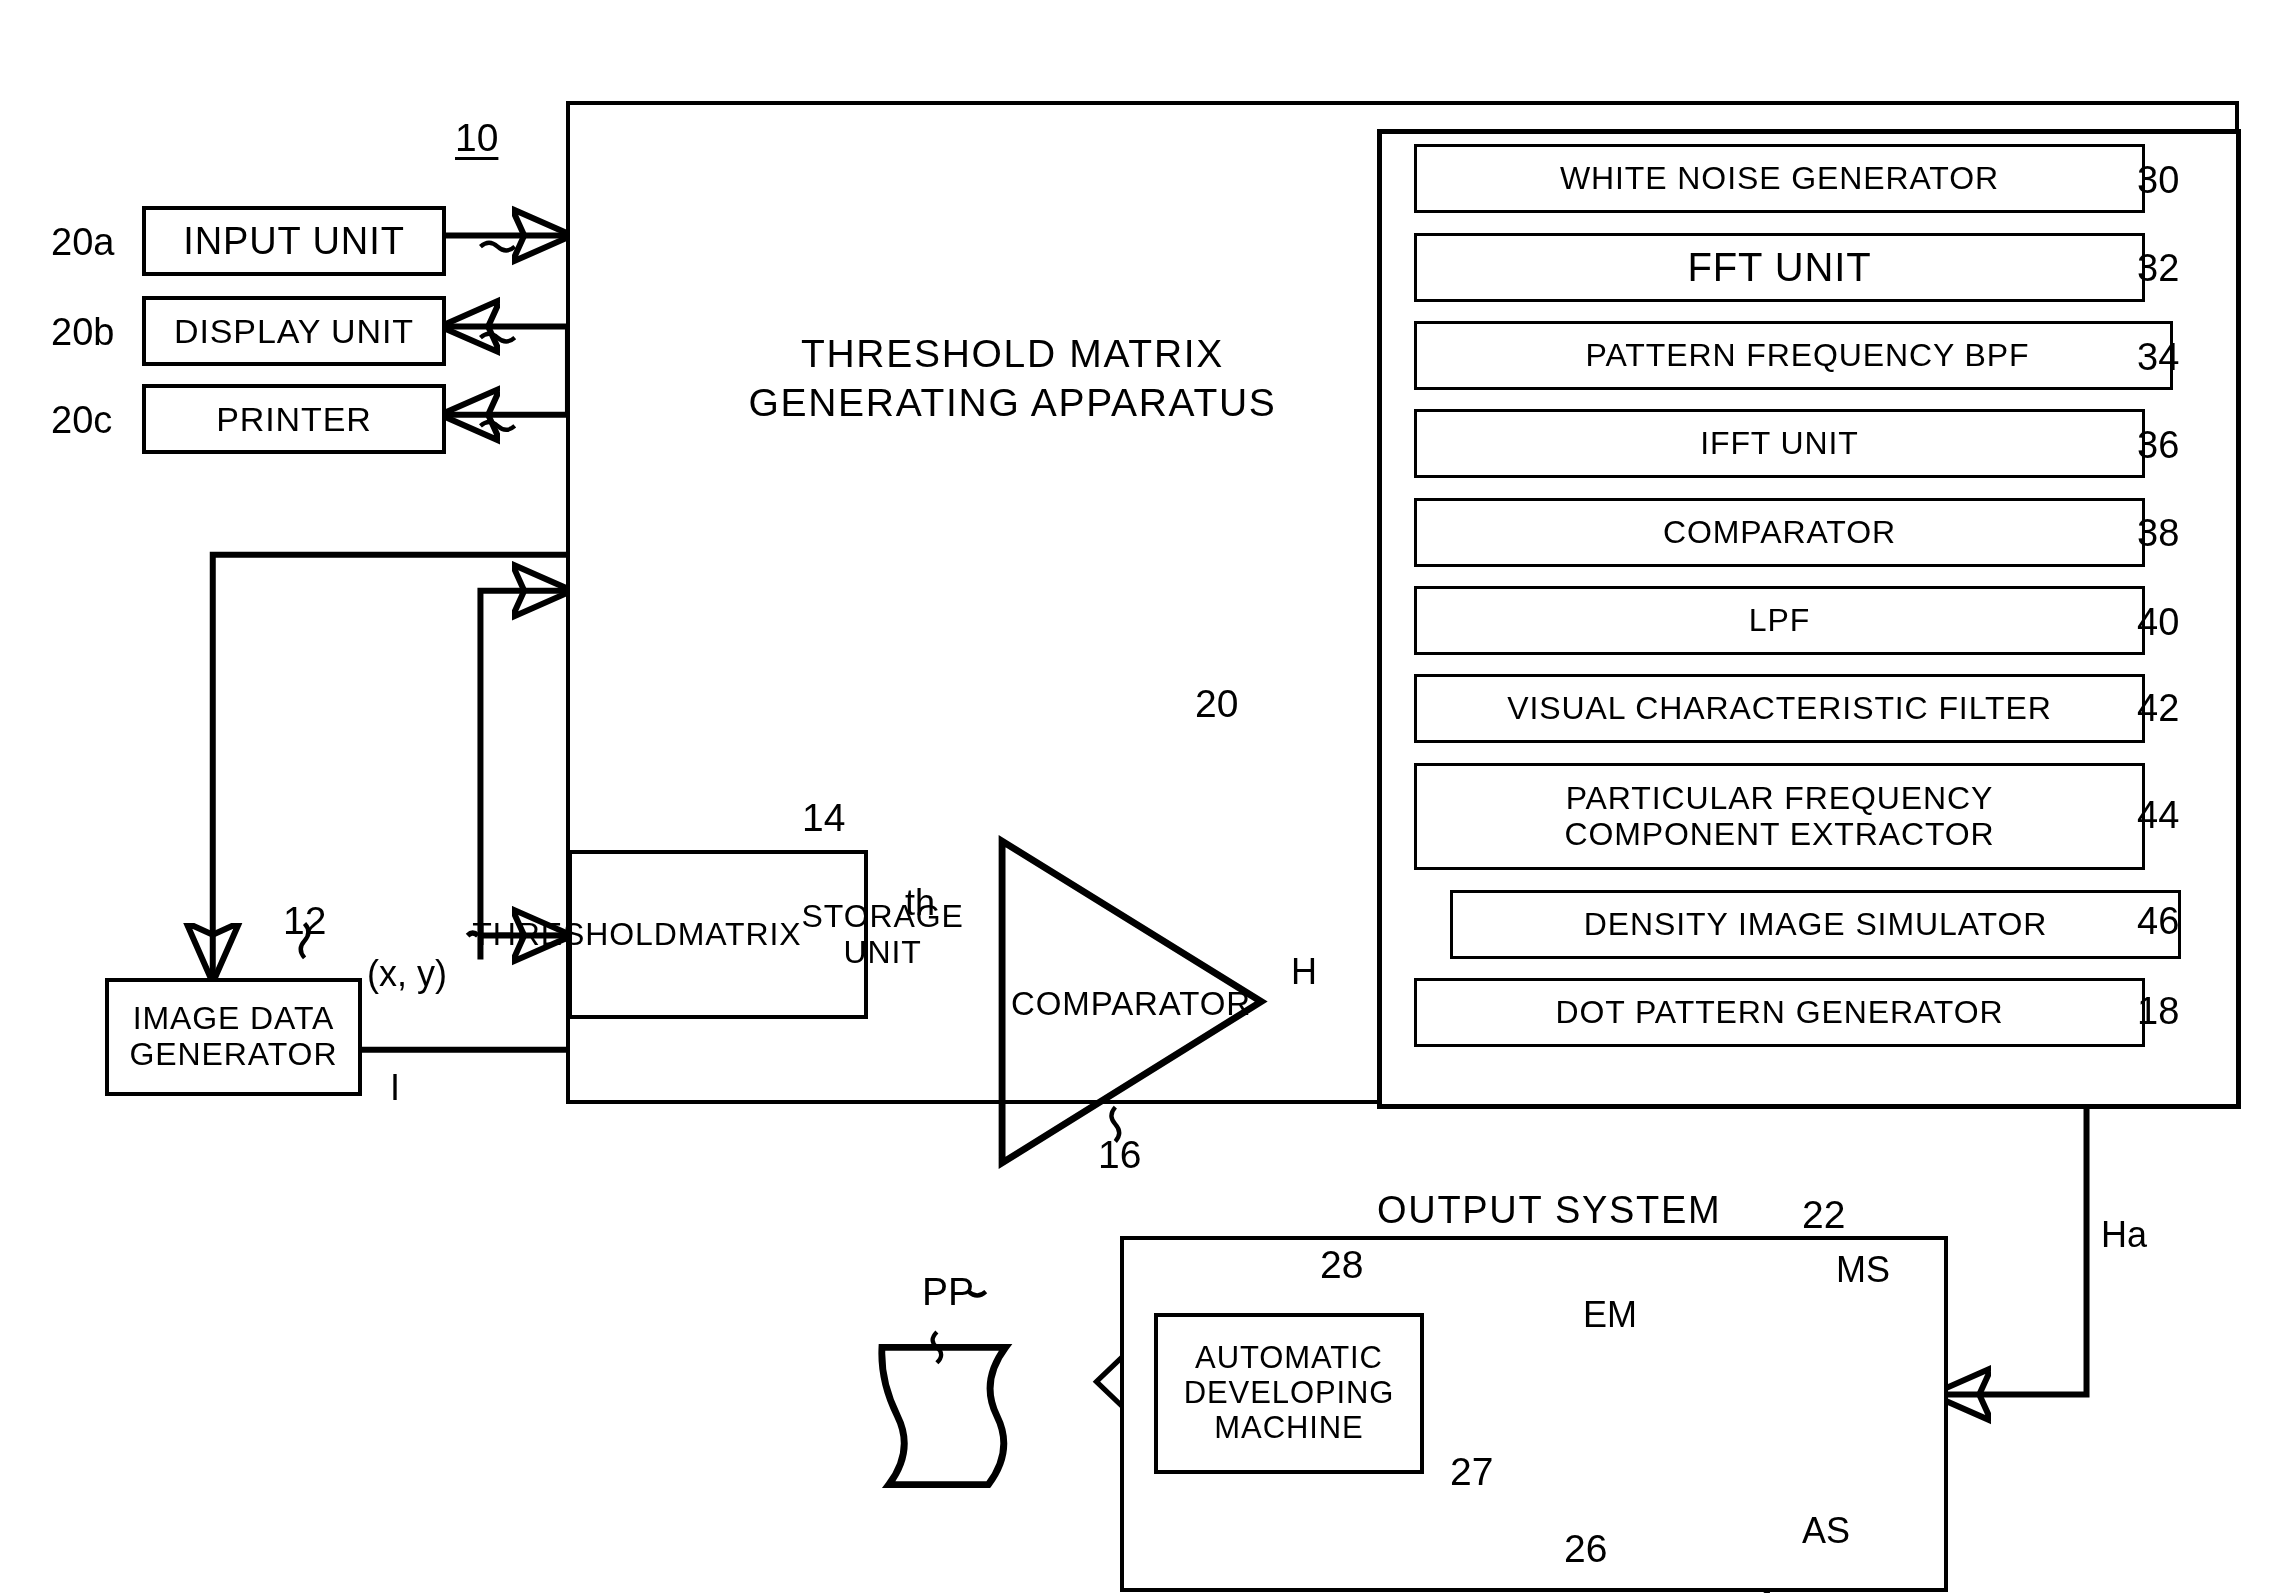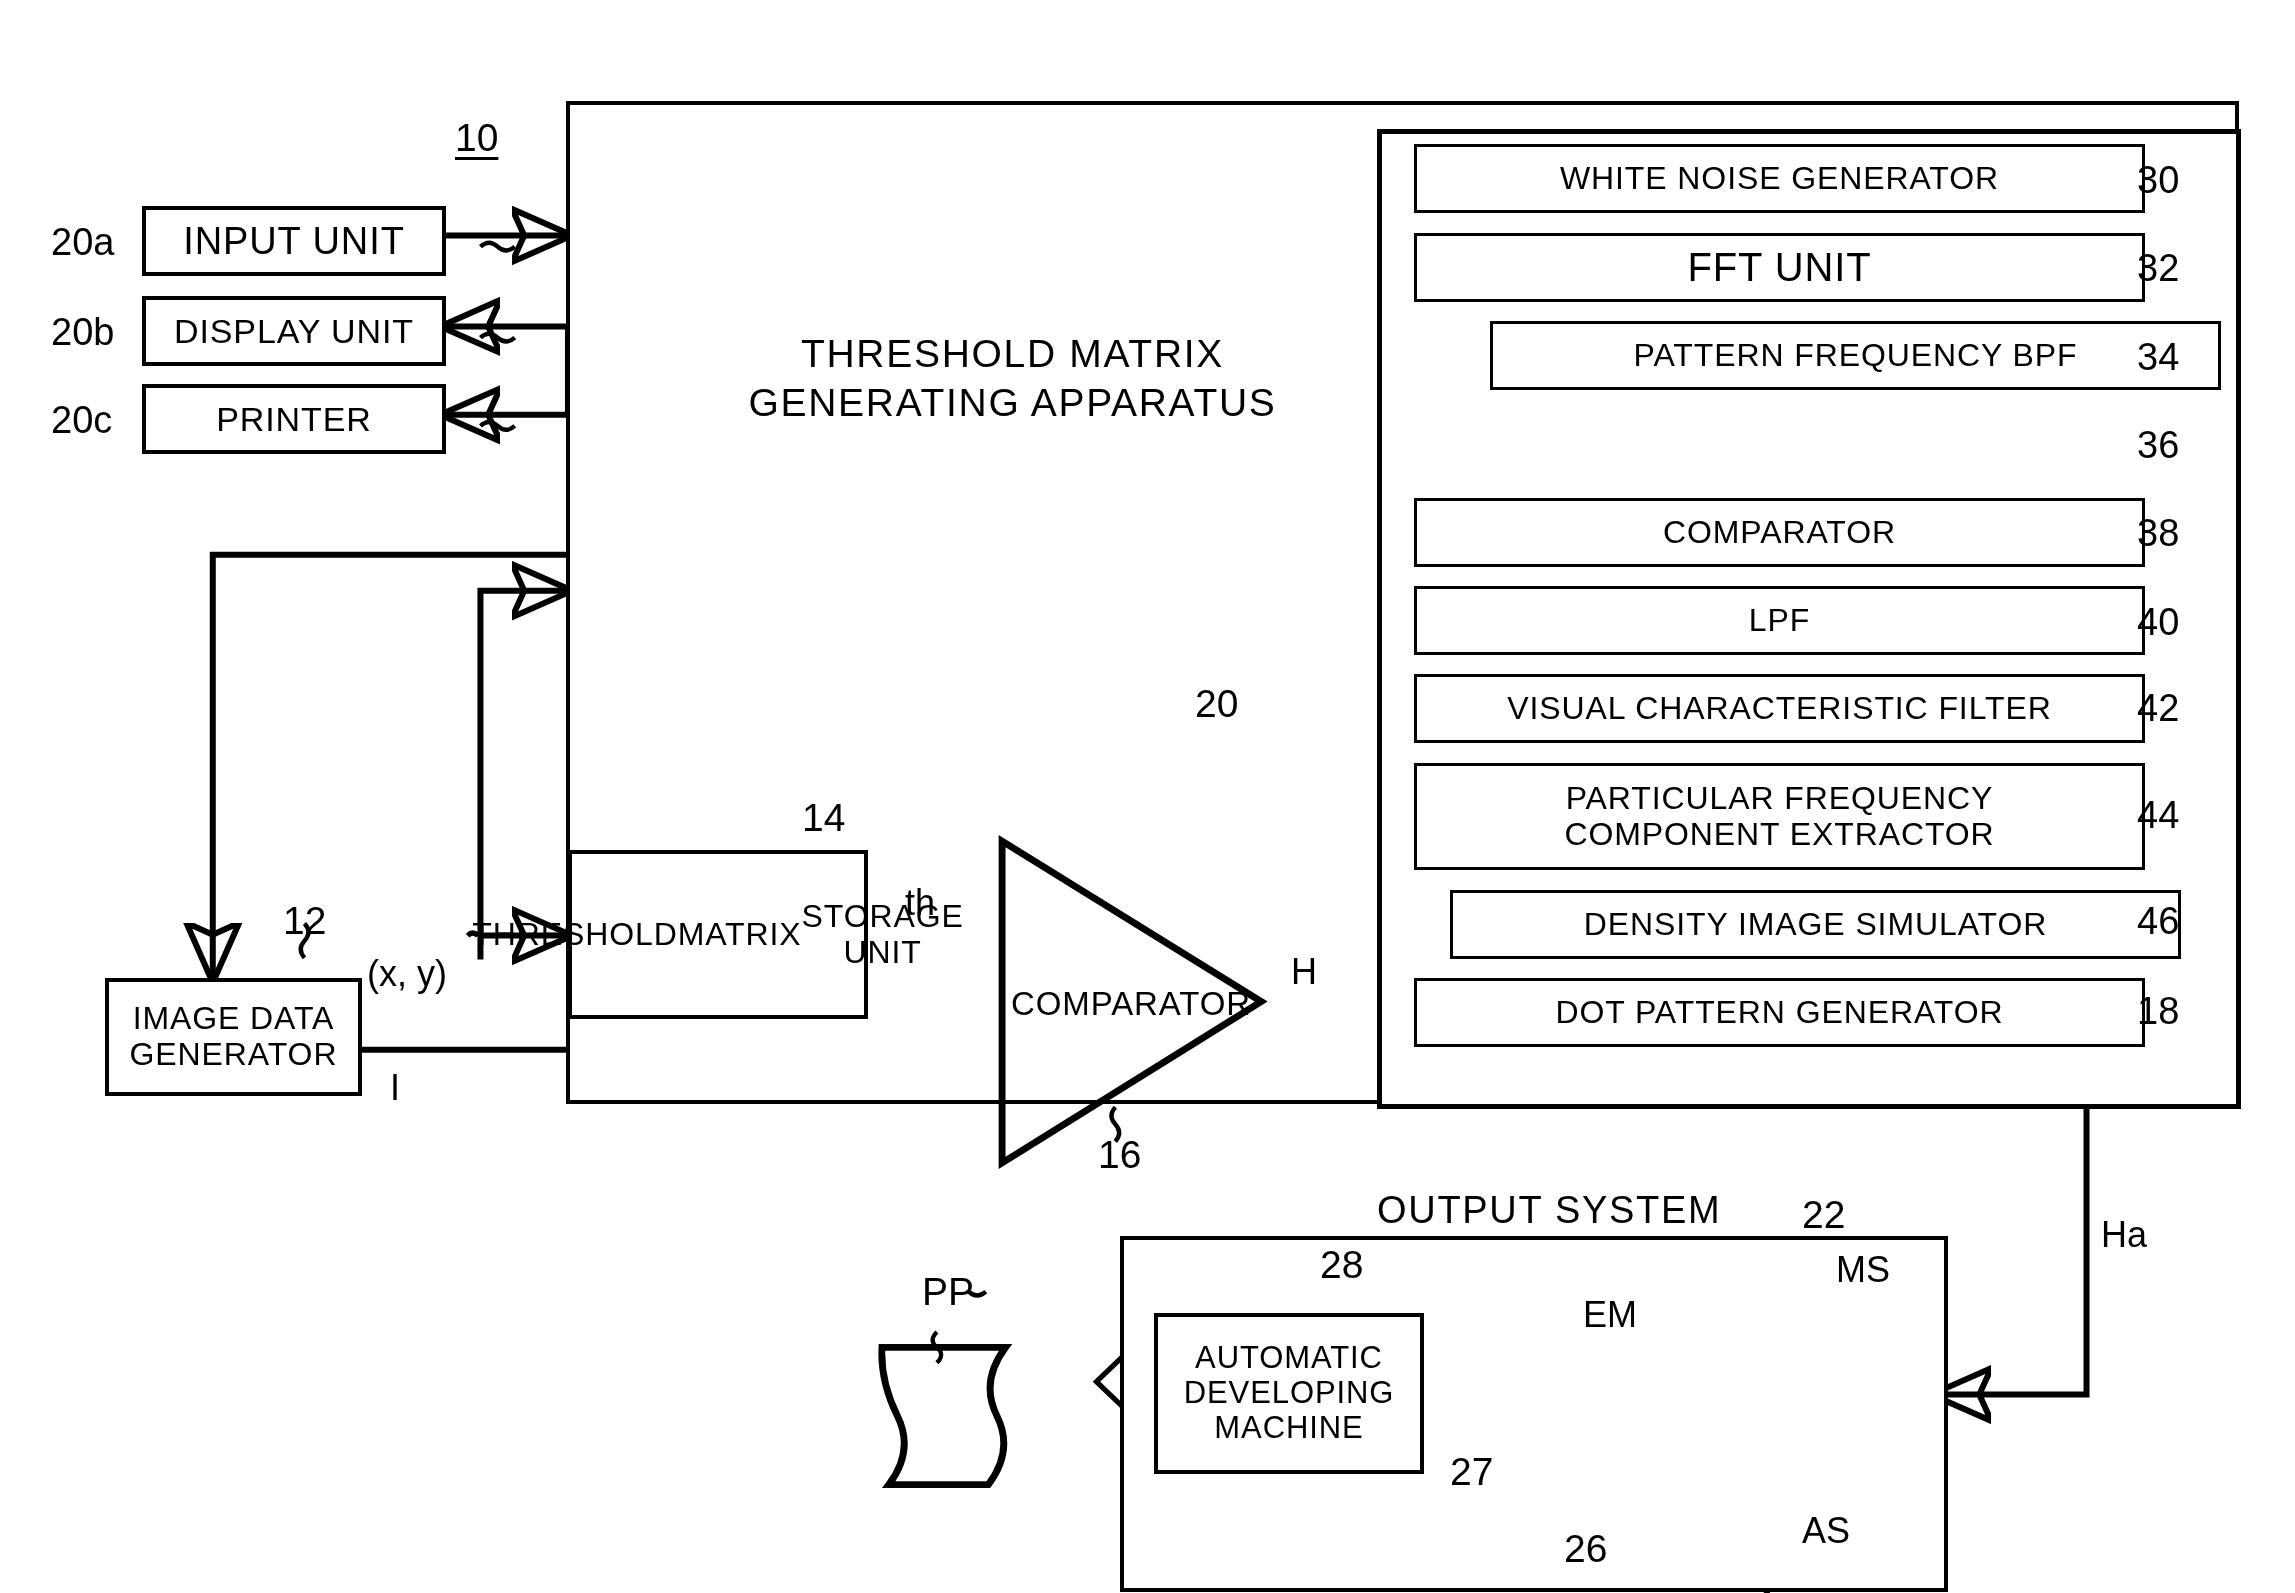--- a/index.html
+++ b/index.html
@@ -137,25 +137,28 @@
   <div class="box thin" style="left:1414px;top:144px;width:725px;height:63px;font-size:32px;">
     <span>WHITE NOISE GENERATOR</span>
   </div>
   <div class="lbl" style="left:2137px;top:159px;font-size:38px;">30</div>
 
   <div class="box thin" style="left:1414px;top:233px;width:725px;height:63px;font-size:40px;">
     <span>FFT UNIT</span>
   </div>
   <div class="lbl" style="left:2137px;top:247px;font-size:38px;">32</div>
 
-  <div class="box thin" style="left:1490px;top:321px;width:725px;height:63px;font-size:32px;">
+  <div class="box thin" style="left:1414px;top:321px;width:725px;height:63px;font-size:32px;padding-left:28px;">
     <span>PATTERN FREQUENCY BPF</span>
   </div>
   <div class="lbl" style="left:2137px;top:336px;font-size:38px;">34</div>
 
+  <div class="box thin" style="left:1414px;top:409px;width:725px;height:63px;font-size:32px;">
+    <span>IFFT UNIT</span>
+  </div>
   <div class="lbl" style="left:2137px;top:424px;font-size:38px;">36</div>
 
   <div class="box thin" style="left:1414px;top:498px;width:725px;height:63px;font-size:32px;">
     <span>COMPARATOR</span>
   </div>
   <div class="lbl" style="left:2137px;top:512px;font-size:38px;">38</div>
 
   <div class="box thin" style="left:1414px;top:586px;width:725px;height:63px;font-size:32px;">
     <span>LPF</span>
   </div>

